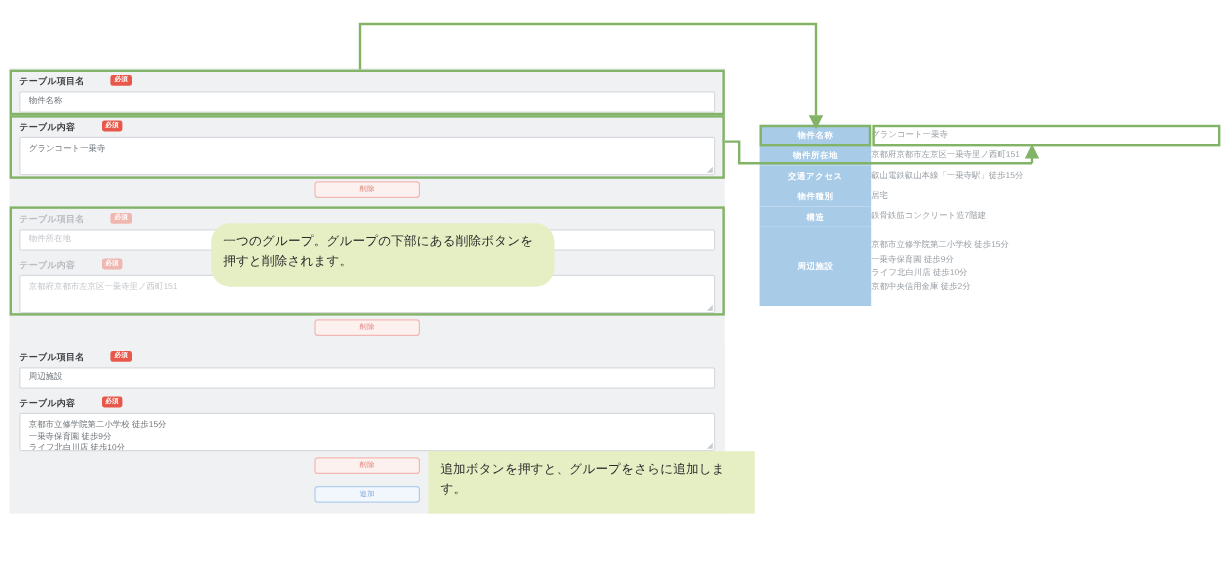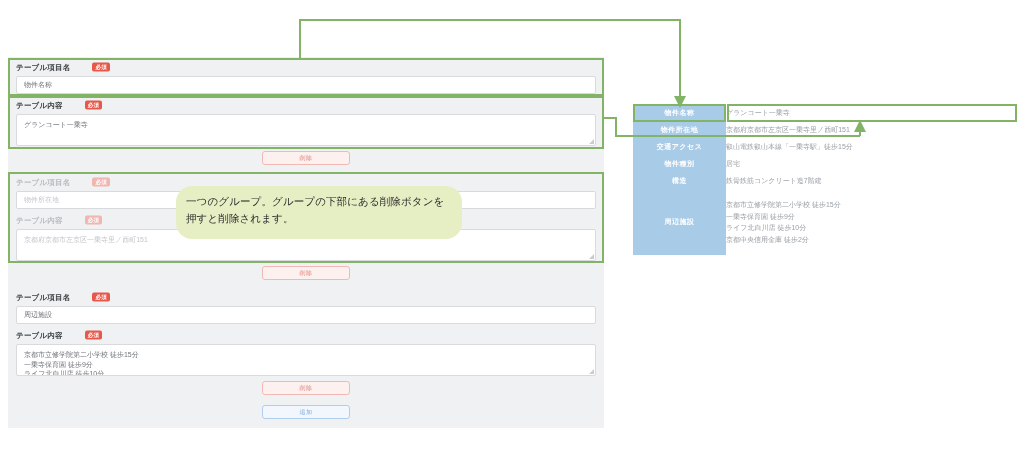--- a/index.html
+++ b/index.html
@@ -342,14 +342,15 @@
     <path d="M 674 96 L 686 96 L 680 108 Z" fill="#82b366"></path>
 
     <path d="M 604 118 L 616 118 L 616 136 L 860 136" fill="none" stroke="#82b366" stroke-width="2"></path>
 
     <path d="M 860 136 L 860 130" fill="none" stroke="#82b366" stroke-width="2"></path>
     <path d="M 854 132 L 866 132 L 860 120 Z" fill="#82b366"></path>
   </svg>
 
   <div class="callout" id="callout-group">一つのグループ。グループの下部にある削除ボタンを押すと削除されます。</div>
 
+  <div class="callout" id="callout-add">追加ボタンを押すと、グループをさらに追加します。</div>
 
 </div>
 
 </body></html>

